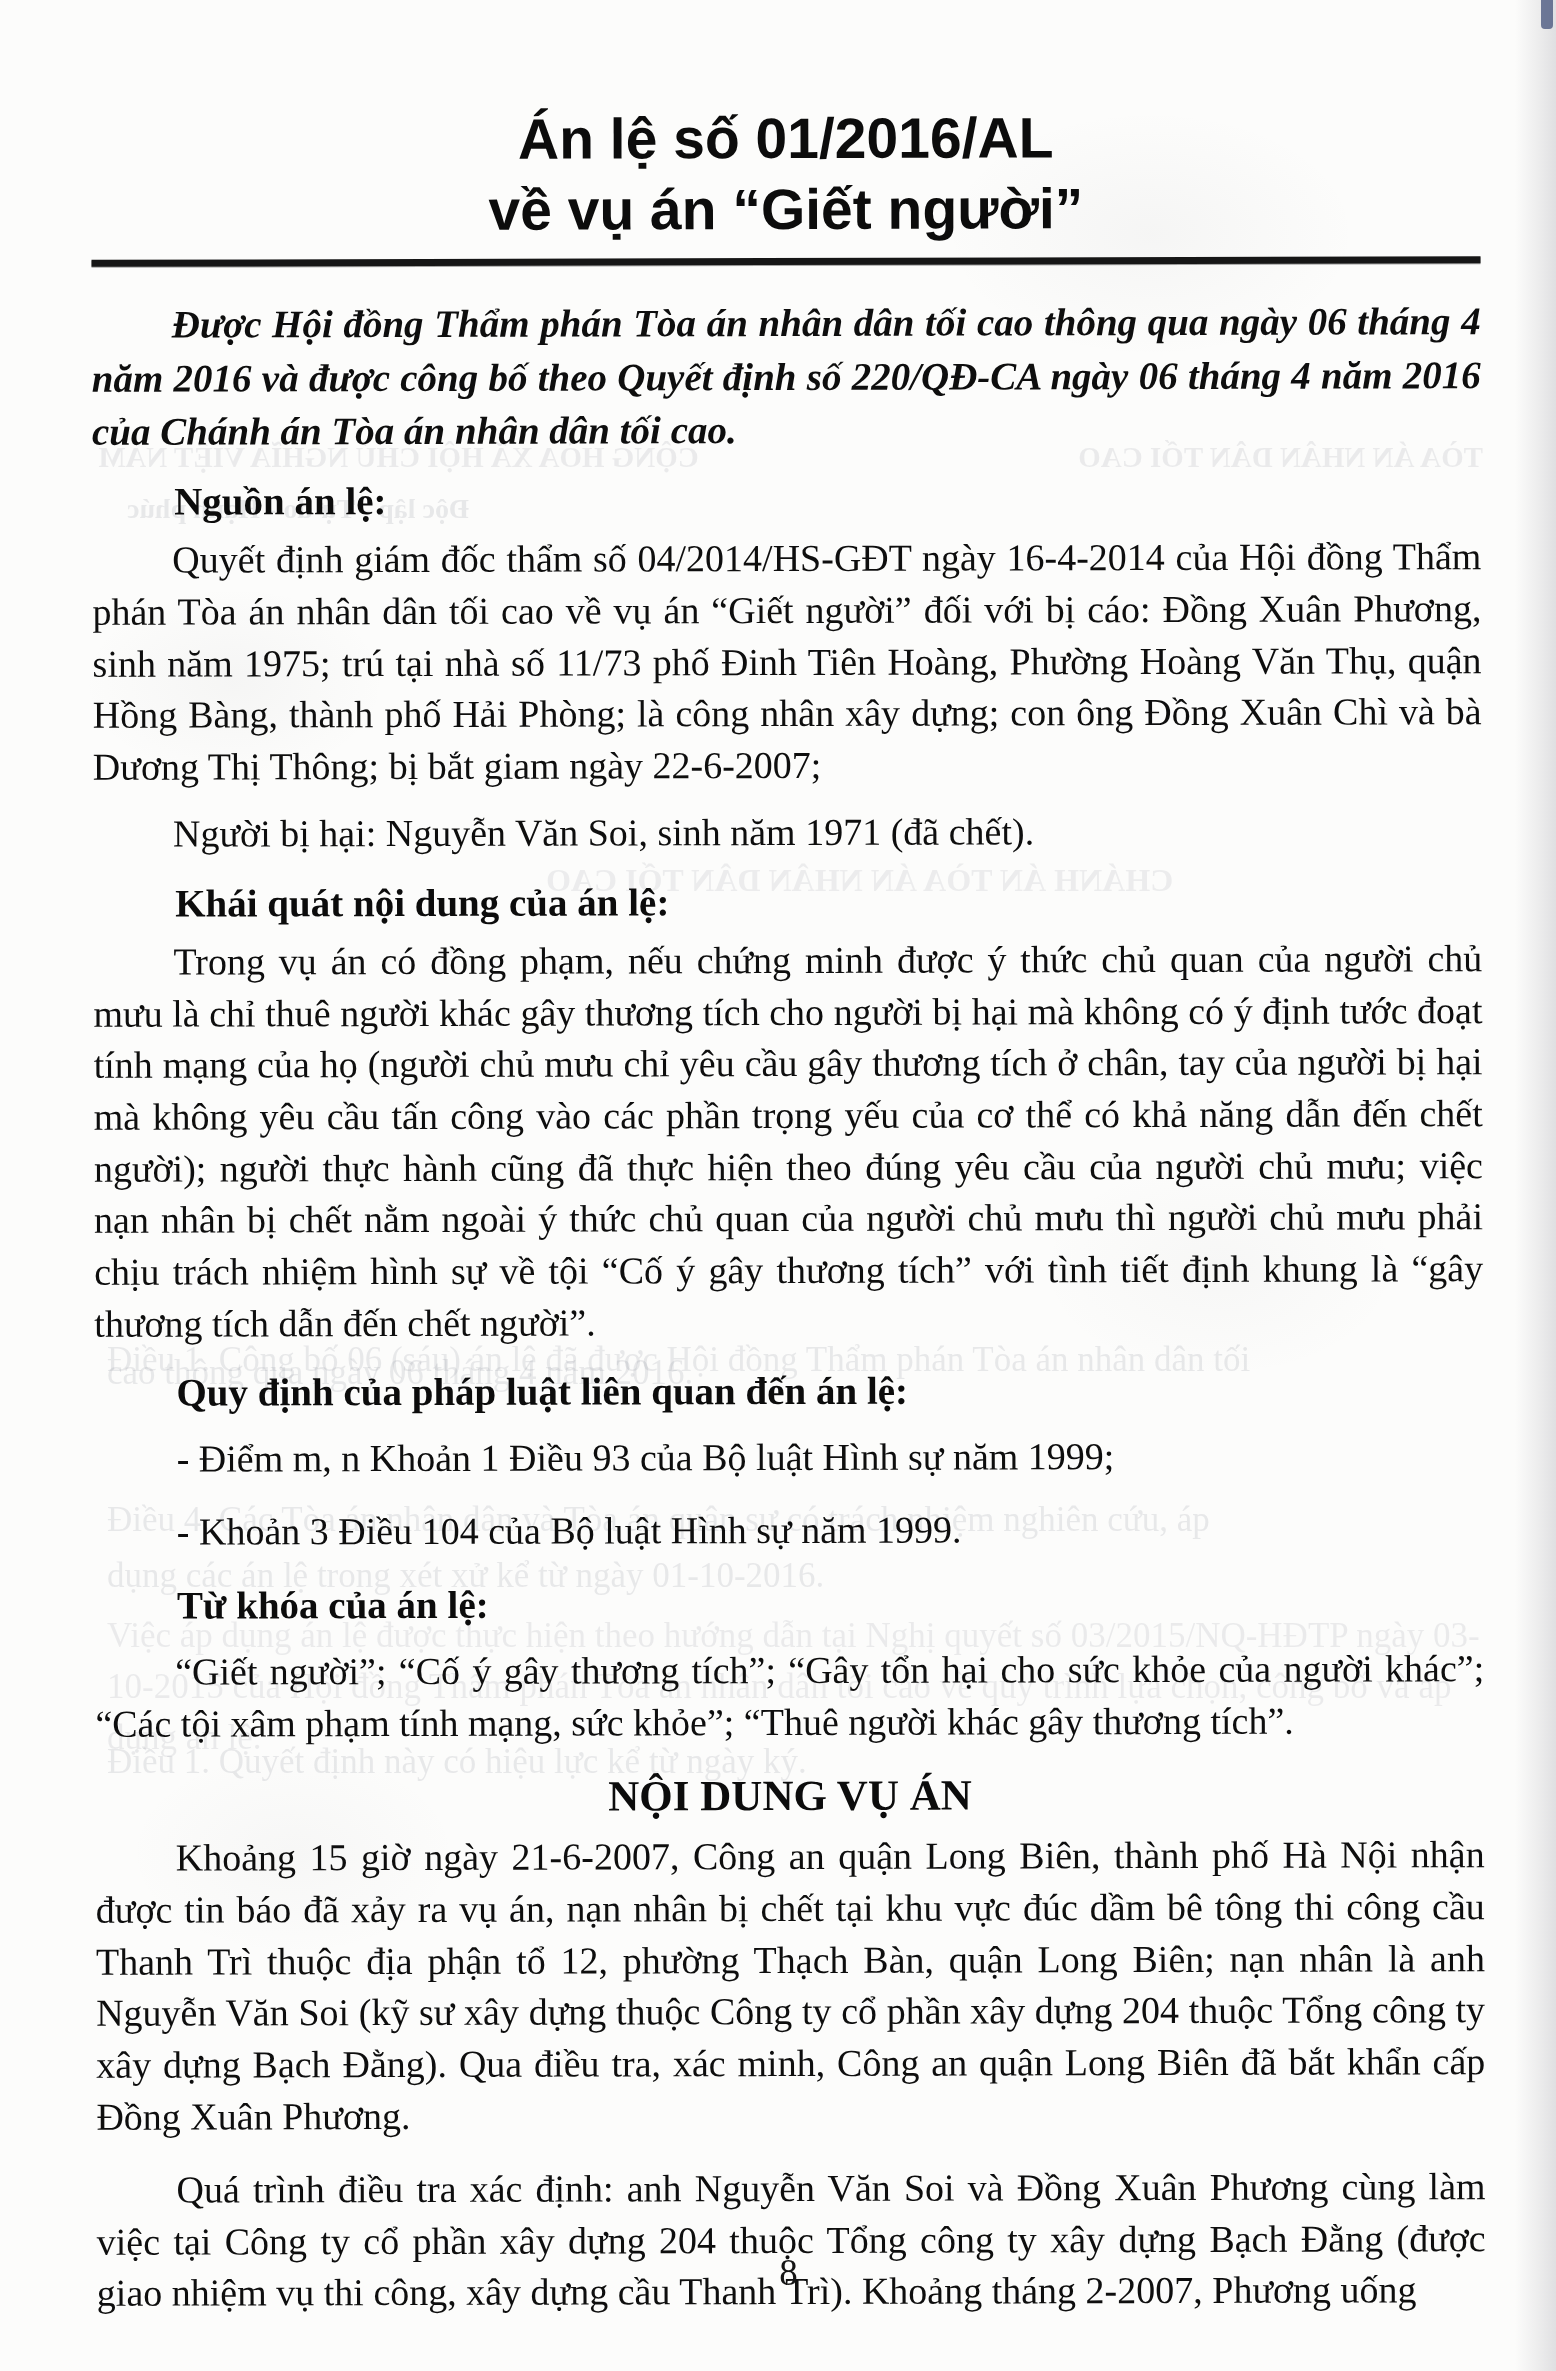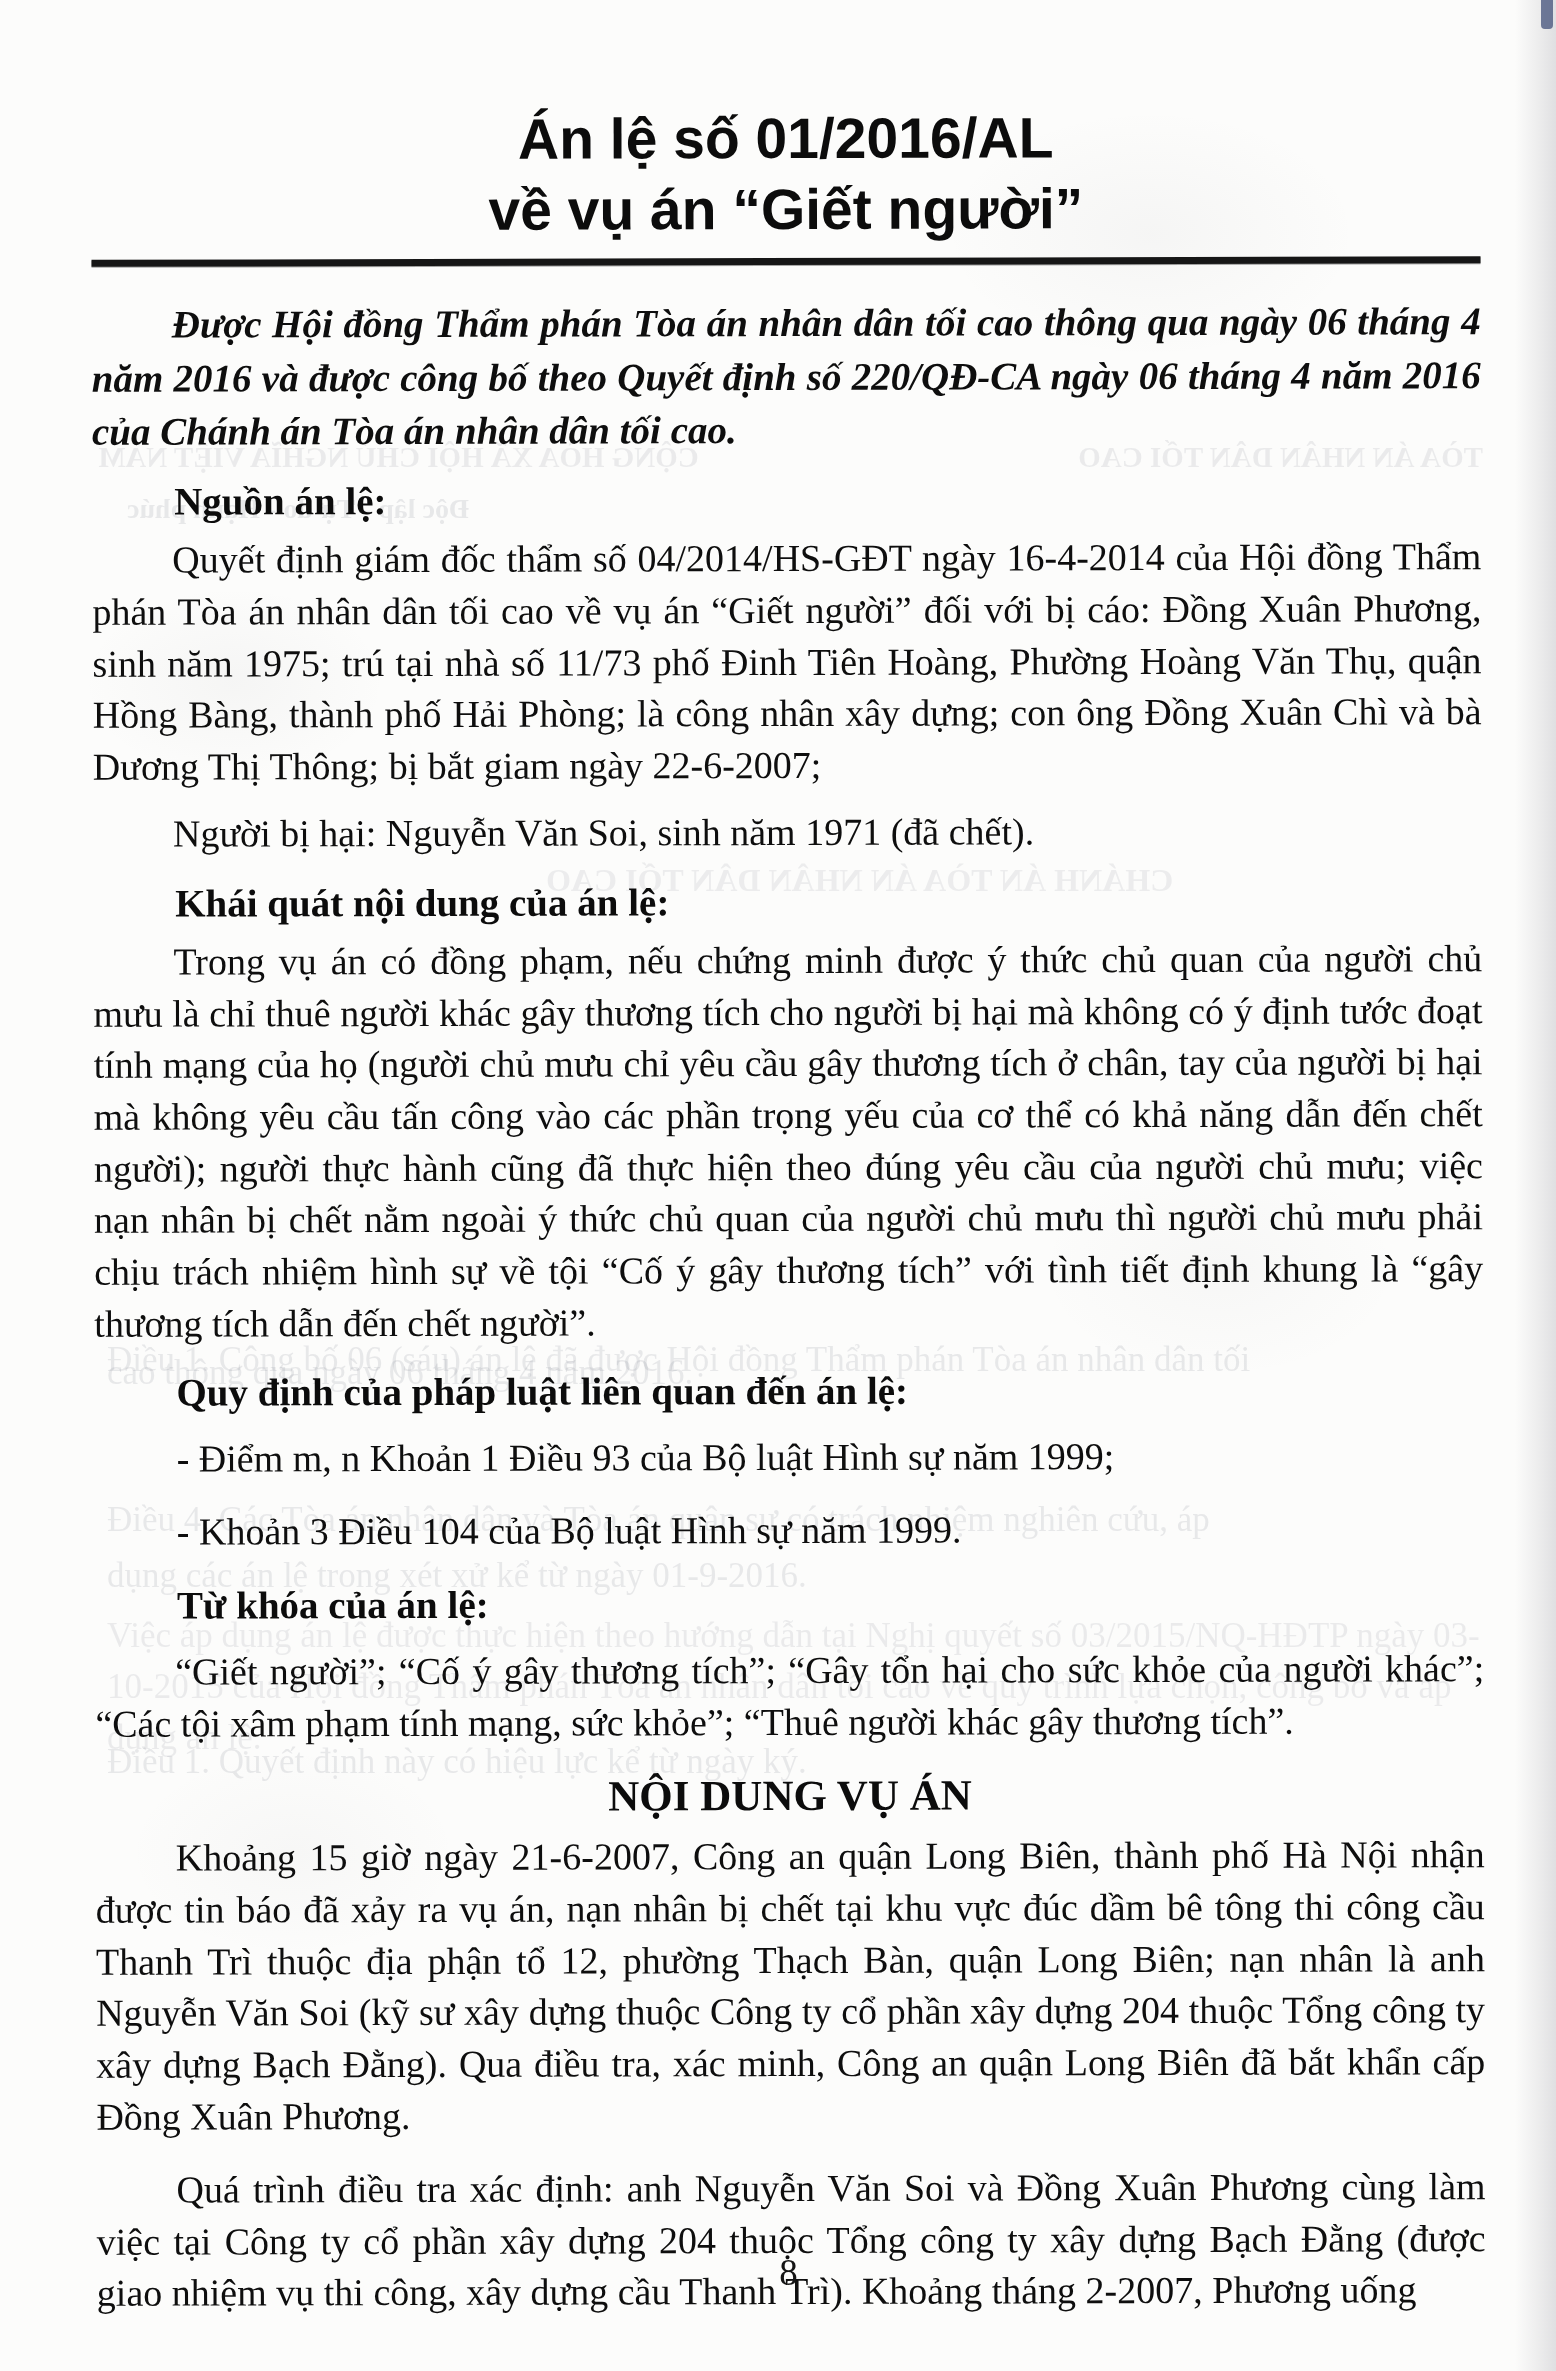--- a/index.html
+++ b/index.html
@@ -87,21 +87,21 @@
 
 <div class="ghost-row">
   <span>TÒA ÁN NHÂN DÂN TỐI CAO</span>
   <span>CỘNG HÒA XÃ HỘI CHỦ NGHĨA VIỆT NAM</span>
 </div>
 <div class="ghost mirrored g-motto">Độc lập - Tự do - Hạnh phúc</div>
 <div class="ghost mirrored g-chanhan">CHÁNH ÁN TÒA ÁN NHÂN DÂN TỐI CAO</div>
 <div class="ghost g-line g-d1a">Điều 1. Công bố 06 (sáu) án lệ đã được Hội đồng Thẩm phán Tòa án nhân dân tối</div>
 <div class="ghost g-line g-d1b">cao thông qua ngày 06 tháng 4 năm 2016.</div>
 <div class="ghost g-line g-d2a">Điều 4. Các Tòa án nhân dân và Tòa án quân sự có trách nhiệm nghiên cứu, áp</div>
-<div class="ghost g-line g-d2b">dụng các án lệ trong xét xử kể từ ngày 01-9-2016.</div>
+<div class="ghost g-line g-d2b">dụng các án lệ trong xét xử kể từ ngày 01-10-2016.</div>
 <div class="ghost g-line g-viec wrap">Việc áp dụng án lệ được thực hiện theo hướng dẫn tại Nghị quyết số 03/2015/NQ-HĐTP ngày 03-10-2015 của Hội đồng Thẩm phán Tòa án nhân dân tối cao về quy trình lựa chọn, công bố và áp dụng án lệ.</div>
 <div class="ghost g-line g-d3">Điều 1. Quyết định này có hiệu lực kể từ ngày ký.</div>
 
 <div class="sheet">
 
   <div class="doc-title">
     <div>Án lệ số 01/2016/AL</div>
     <div>về vụ án “Giết người”</div>
   </div>
 

